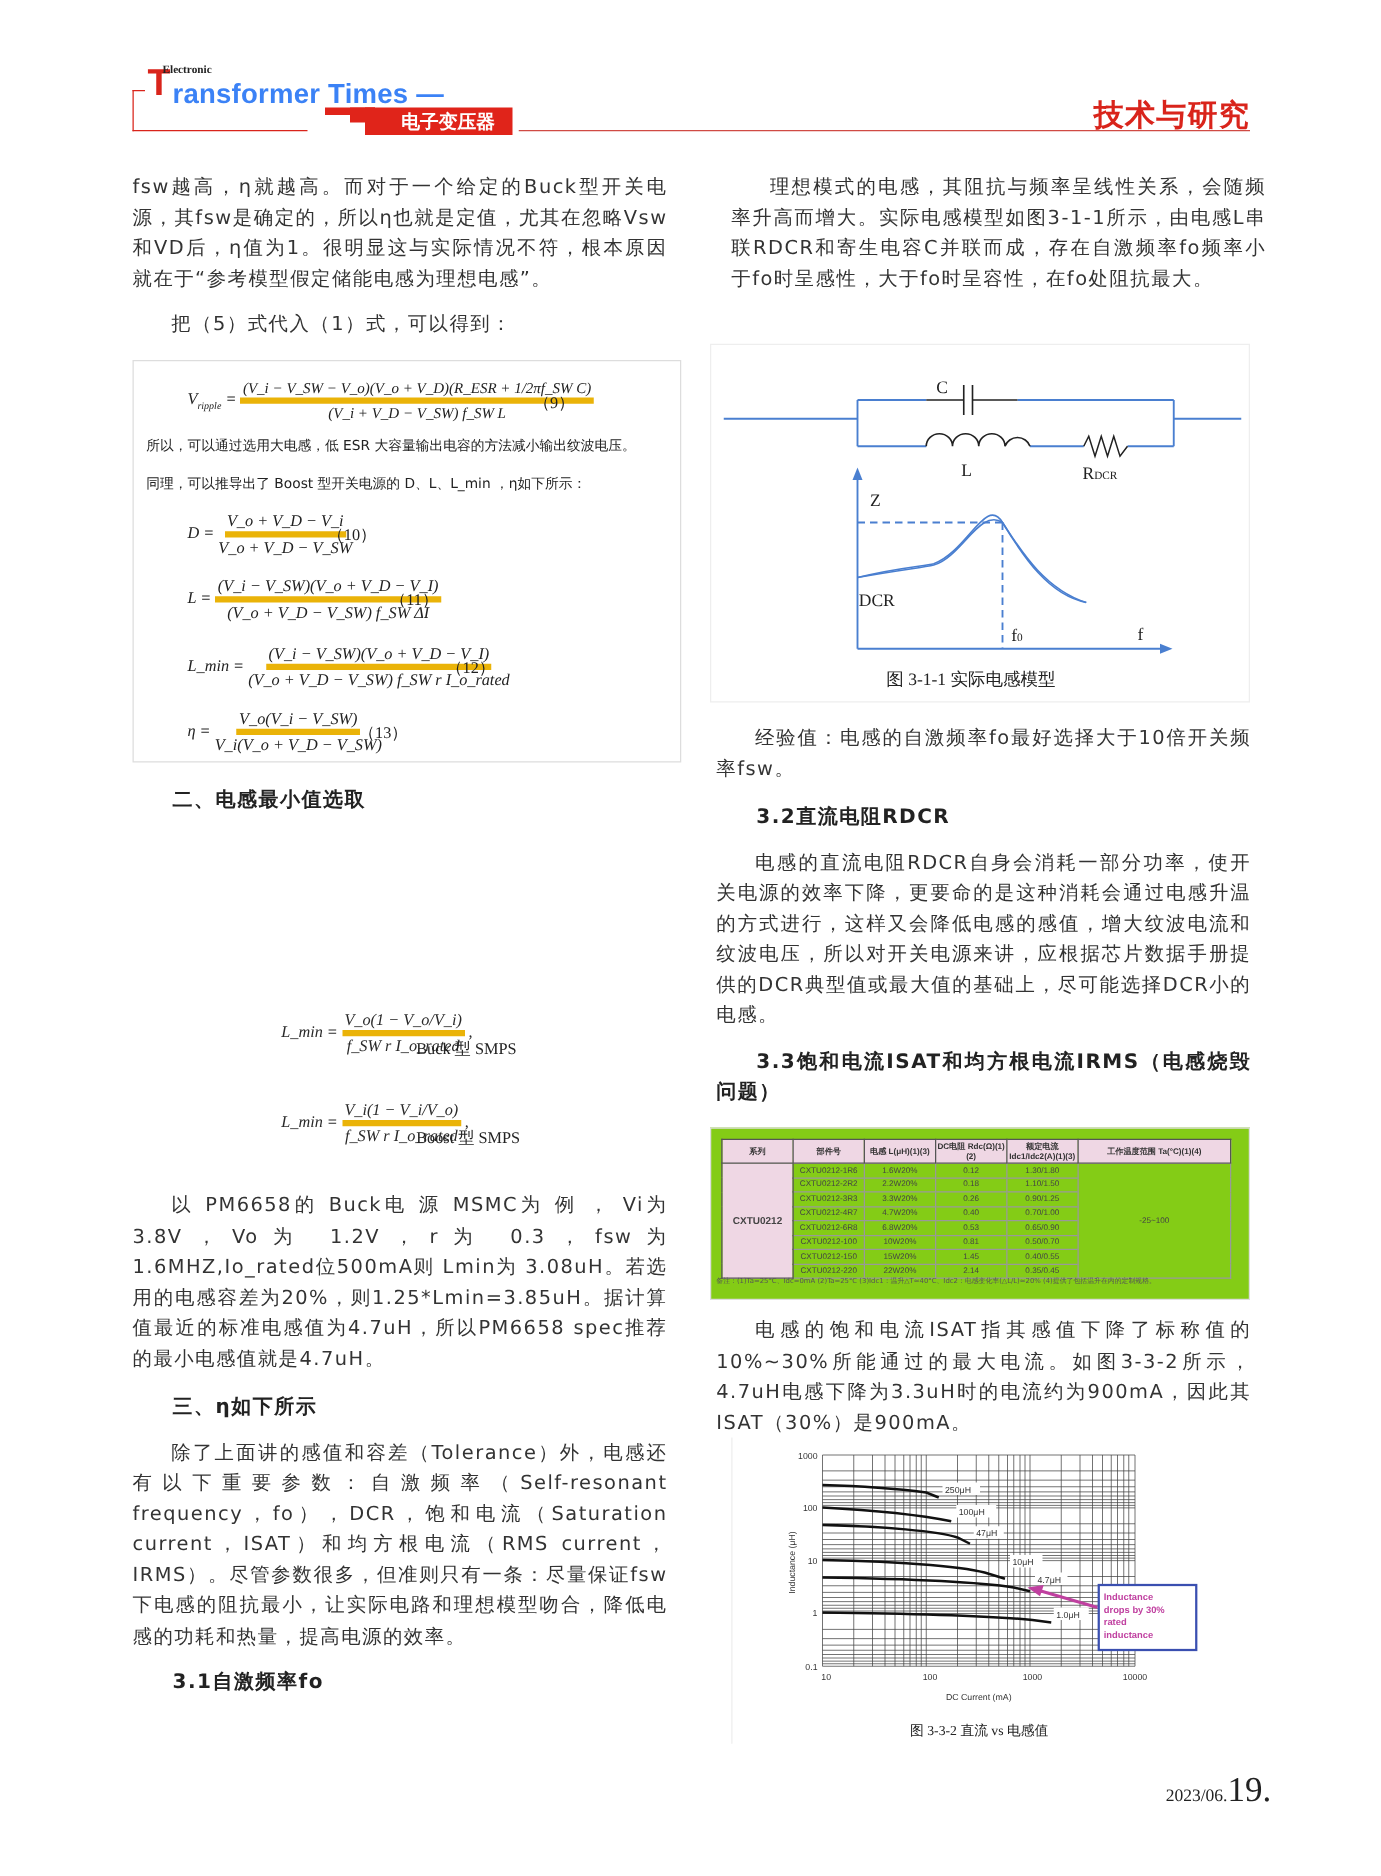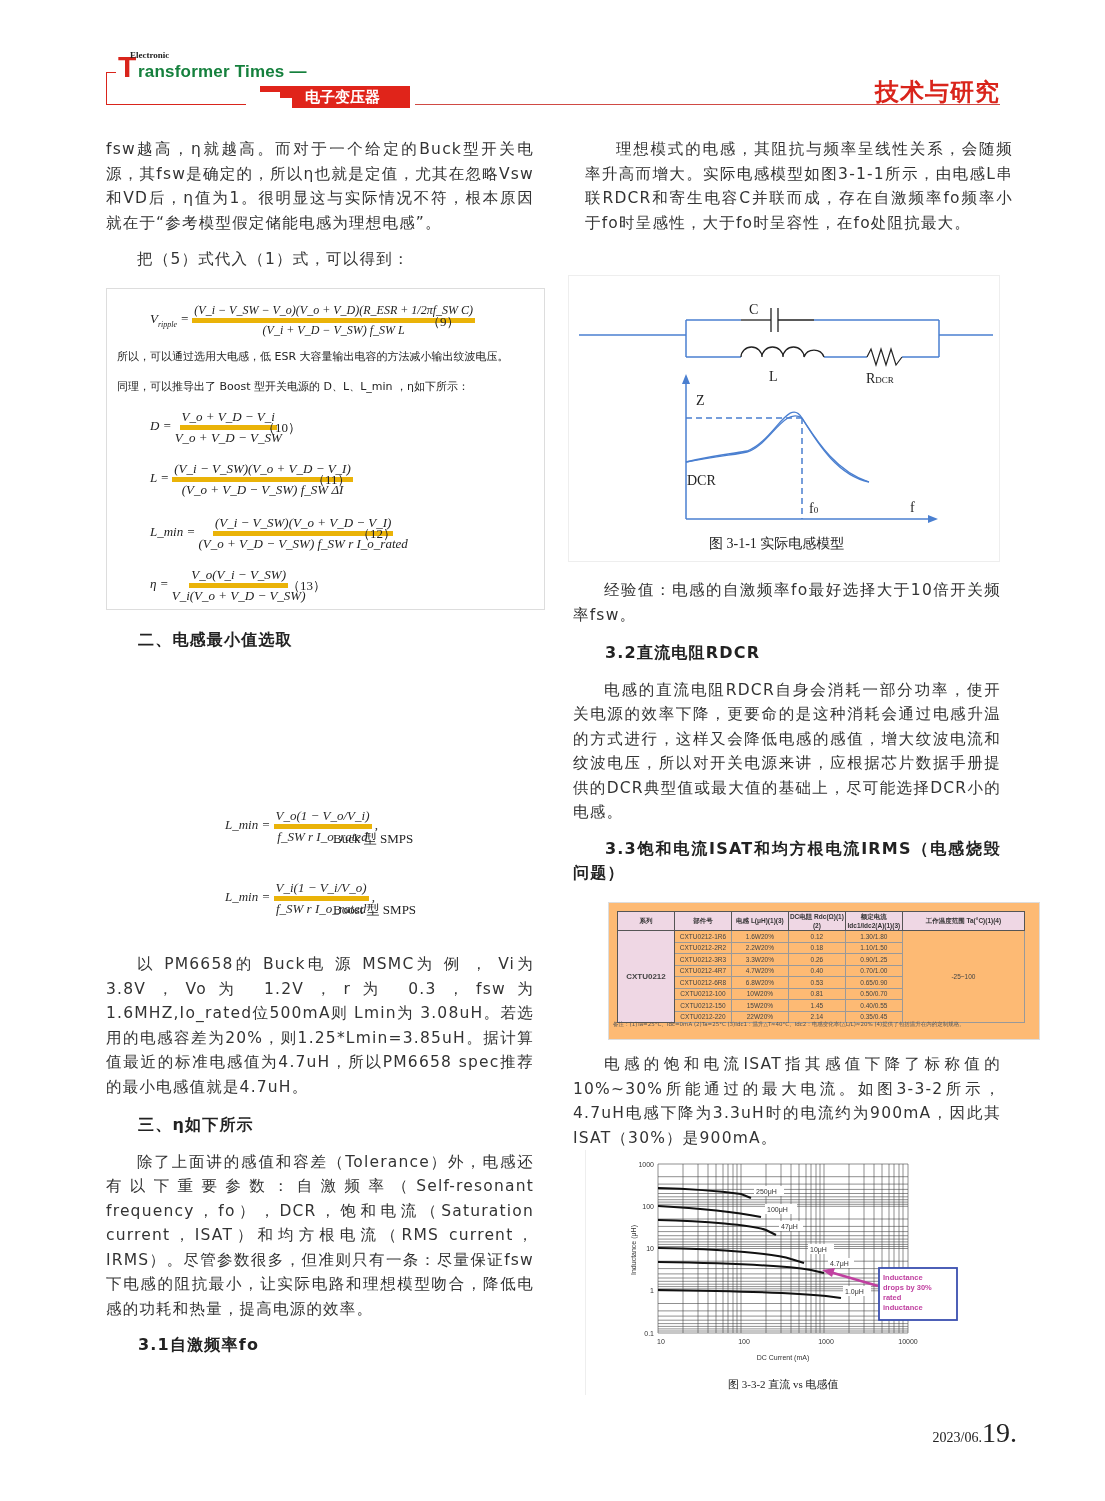--- a/index.html
+++ b/index.html
@@ -1,44 +1,44 @@
 <!DOCTYPE html>
 <html><head>
 <meta charset="utf-8">
 <style>
   html,body{margin:0;padding:0;background:#fff;}
   body{width:1105px;height:1501px;position:relative;overflow:hidden;font-family:"DejaVu Sans","Liberation Sans",sans-serif;color:#2a2a2a;}
   .abs{position:absolute;}
   
   .logo-T{position:absolute;left:118px;top:52px;font-family:"Liberation Sans",sans-serif;font-weight:bold;font-size:30px;color:#d9241b;line-height:30px;}
   .logo-elec{position:absolute;left:130px;top:50px;font-family:"Liberation Serif",serif;font-weight:bold;font-size:9px;color:#222;}
-  .logo-rest{position:absolute;left:138px;top:62px;font-family:"Liberation Sans",sans-serif;font-weight:bold;font-size:17px;color:#15803d;letter-spacing:0.2px;}
+  .logo-rest{position:absolute;left:138px;top:62px;font-family:"Liberation Sans",sans-serif;font-weight:bold;font-size:22px;color:#3b82f6;letter-spacing:0.2px;}
   .hline{position:absolute;height:1px;background:#d9241b;}
   .vline{position:absolute;width:1px;background:#d9241b;}
-  .red-tab{position:absolute;left:292px;top:86px;width:118px;height:22px;background:#e0241a;color:#fff;font-weight:bold;font-size:15px;text-align:right;padding-right:30px;box-sizing:border-box;line-height:22px;}
+  .red-tab{position:absolute;left:292px;top:86px;width:118px;height:22px;background:#e0241a;color:#fff;font-weight:bold;font-size:15px;text-align:right;padding-right:14px;box-sizing:border-box;line-height:22px;}
   .red-step{position:absolute;left:260px;top:86px;width:40px;height:6px;background:#e0241a;}
   .red-step2{position:absolute;left:280px;top:86px;width:20px;height:12px;background:#e0241a;}
   .section-title{position:absolute;right:105px;top:76px;color:#d9241b;font-weight:bold;font-size:24px;letter-spacing:1px;}
   
   .col{position:absolute;width:428px;font-size:15.5px;line-height:24.5px;text-align:justify;letter-spacing:1.2px;color:#333;}
   .col p{margin:0;}
   .indent{text-indent:2em;}
   .h2{font-weight:bold;font-size:16px;color:#222;}
   .formula-box{position:absolute;left:106px;top:288px;width:437px;height:320px;border:1px solid #ddd;background:#fff;font-family:"Liberation Serif",serif;font-size:13px;color:#222;}
   .frac{display:inline-flex;flex-direction:column;align-items:center;vertical-align:middle;}
   .frac .num{border-bottom:5px solid #eab308;padding:0 2px;}
   .eq{position:absolute;font-style:italic;margin-left:33px;}
   .eqno{position:absolute;font-style:normal;}
   .cn-small{position:absolute;font-family:"DejaVu Sans",sans-serif;font-size:11px;font-style:normal;color:#222;}
   .smps{position:absolute;font-family:"Liberation Serif",serif;font-size:13px;color:#222;}
   
   .fig1{position:absolute;left:568px;top:275px;width:430px;height:285px;border:1px solid #eee;background:#fff;}
   .fig-caption{font-family:"Liberation Serif",serif;font-size:14px;color:#222;}
   
-  .tbl-wrap{position:absolute;left:568px;top:902px;width:430px;height:136px;border:1px solid #ddd;background:#fdba74;margin-left:40px;}
+  .tbl-wrap{position:absolute;left:568px;top:902px;width:430px;height:136px;border:1px solid #ddd;background:#84cc16;}
   table.spec{position:absolute;left:8px;top:8px;width:408px;border-collapse:collapse;font-family:"Liberation Sans",sans-serif;font-size:6.5px;color:#444;}
   table.spec th{background:#efd7e4;font-weight:bold;height:14px;border:1px solid #555;color:#333;}
   table.spec td{border:1px solid #999;height:10.5px;text-align:center;padding:0;}
   table.spec td.series{background:#efd7e4;font-weight:bold;font-size:8px;border:1px solid #555;}
   .tbl-note{position:absolute;left:4px;top:118px;font-size:5.5px;color:#555;}
   
   .fig2{position:absolute;left:585px;top:1150px;width:388px;height:245px;background:#fff;border-left:1px solid #eee;}
   .footer-date{position:absolute;right:88px;top:1417px;font-family:"Liberation Serif",serif;font-size:14px;color:#222;}
   .footer-date .big{font-size:28px;}
 </style>

